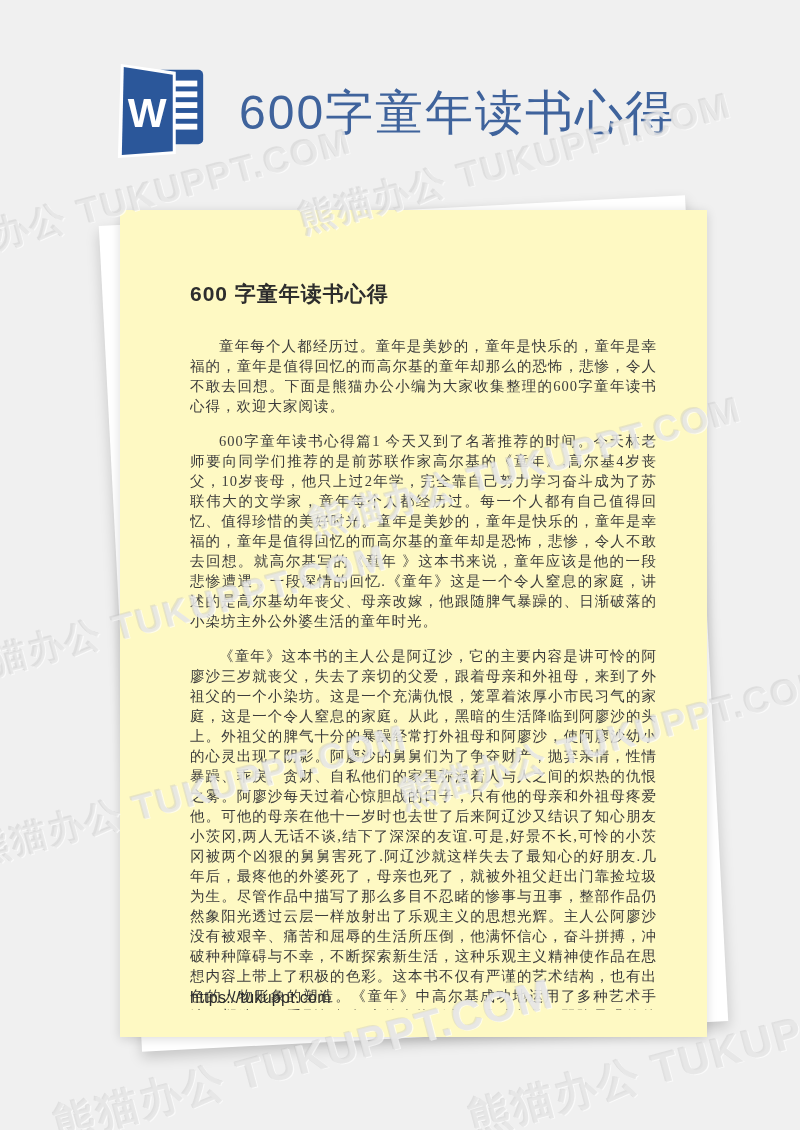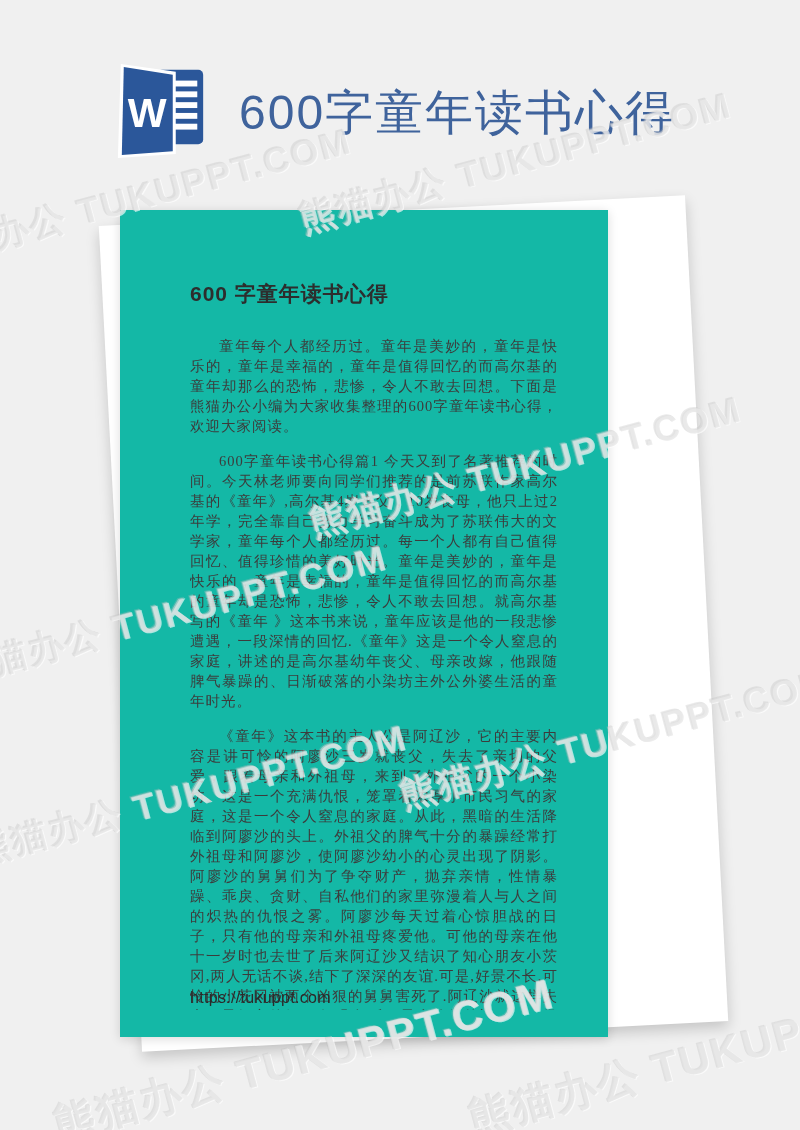--- a/index.html
+++ b/index.html
@@ -16,22 +16,22 @@
     letter-spacing:2px;line-height:1;padding-top:6px;
     font-family:"Liberation Sans",sans-serif;
   }
   
   .page-back{
     position:absolute;left:120px;top:210px;width:587px;height:827px;
     background:#ffffff;transform:rotate(-3deg);
     box-shadow:0 6px 14px rgba(0,0,0,0.18);z-index:1;
   }
   .page-front{
-    position:absolute;left:120px;top:210px;width:488px;height:827px;
-    background:#14b8a6;box-shadow:0 2px 10px rgba(0,0,0,0.14);
+    position:absolute;left:120px;top:210px;width:587px;height:827px;
+    background:#fef9c3;box-shadow:0 2px 10px rgba(0,0,0,0.14);
     z-index:2;overflow:hidden;
   }
   .page-inner{padding:70px 50px 0 70px;}
   .doc-title{
     margin:0 0 26px 0;font-size:21px;font-weight:bold;color:#2d2d2d;
     letter-spacing:1px;font-family:"Liberation Sans",sans-serif;
   }
   .body-wrap{height:676px;overflow:hidden;}
   .body-wrap p{
     margin:2px 0 15px 0;font-size:14.5px;line-height:20px;color:#3c3c3c;

